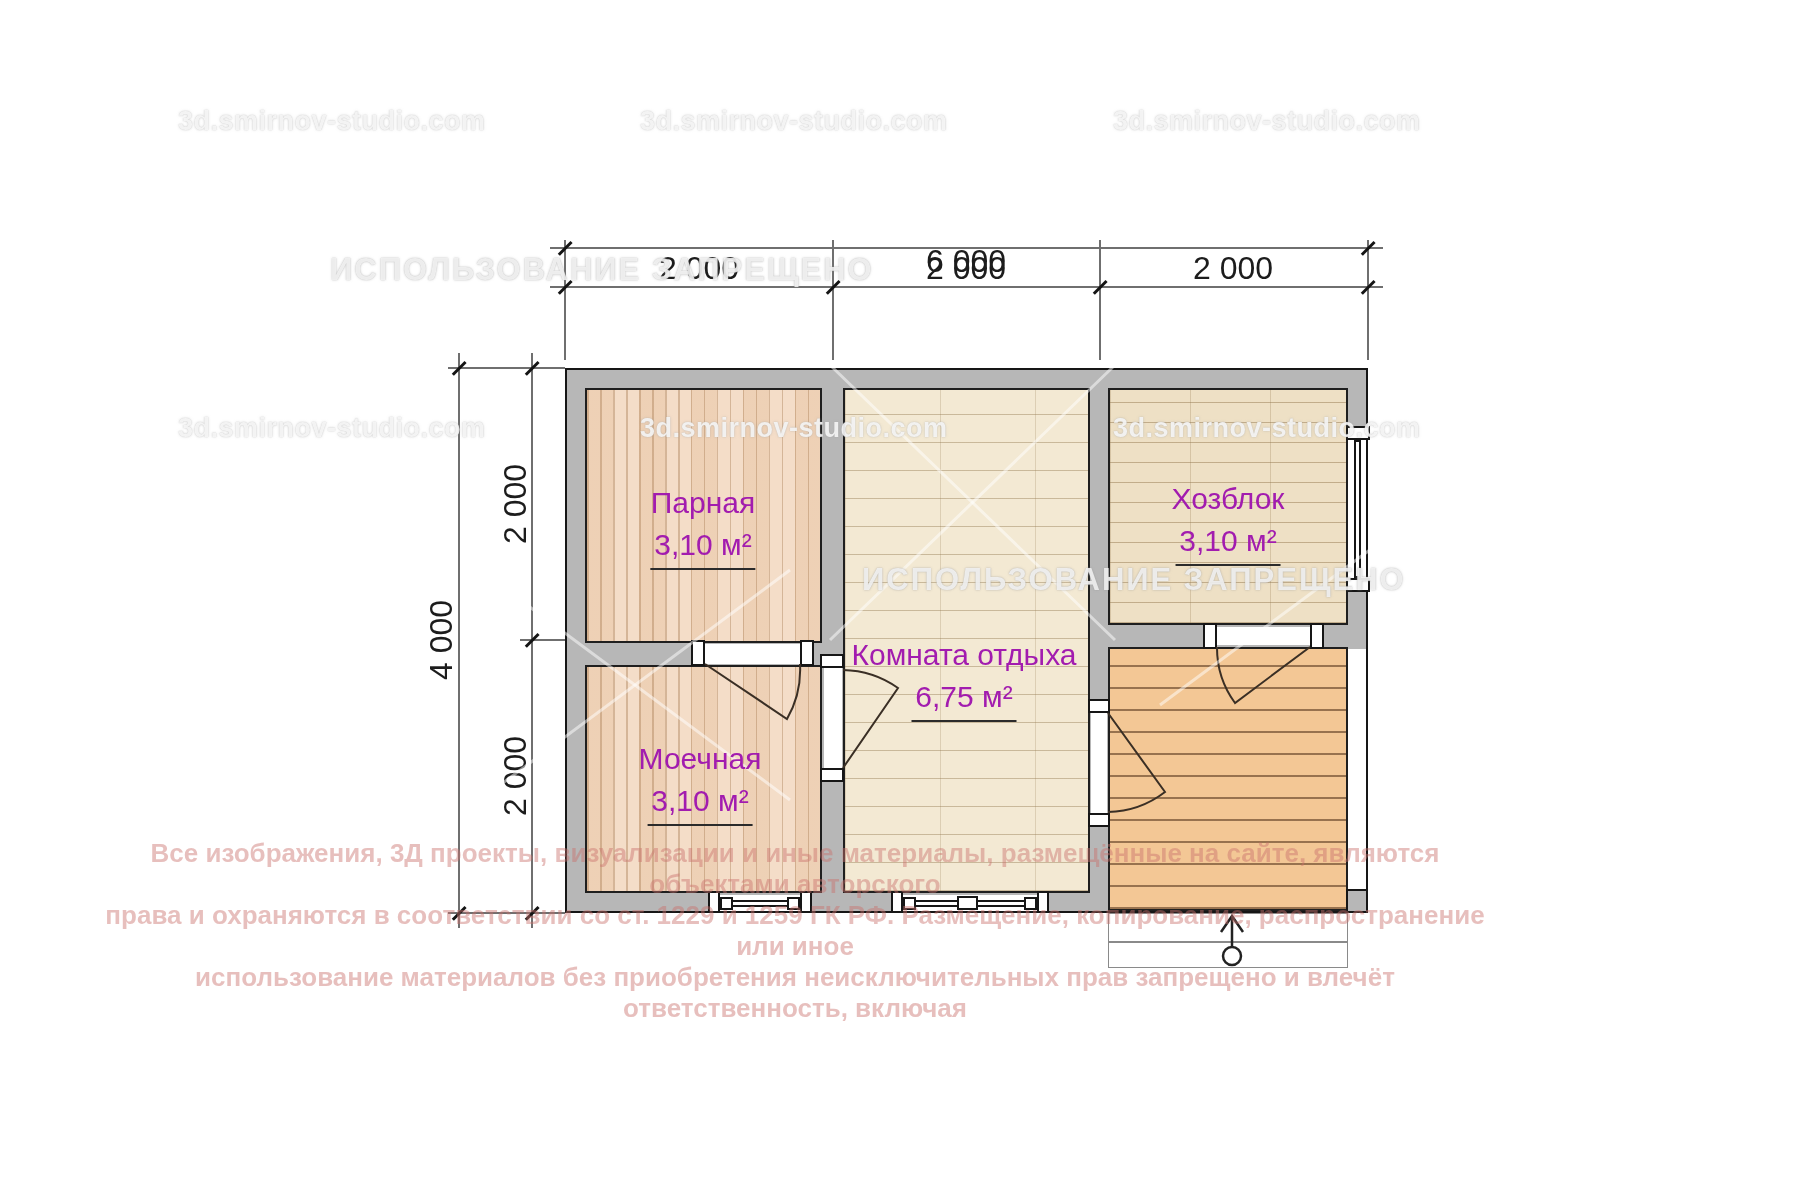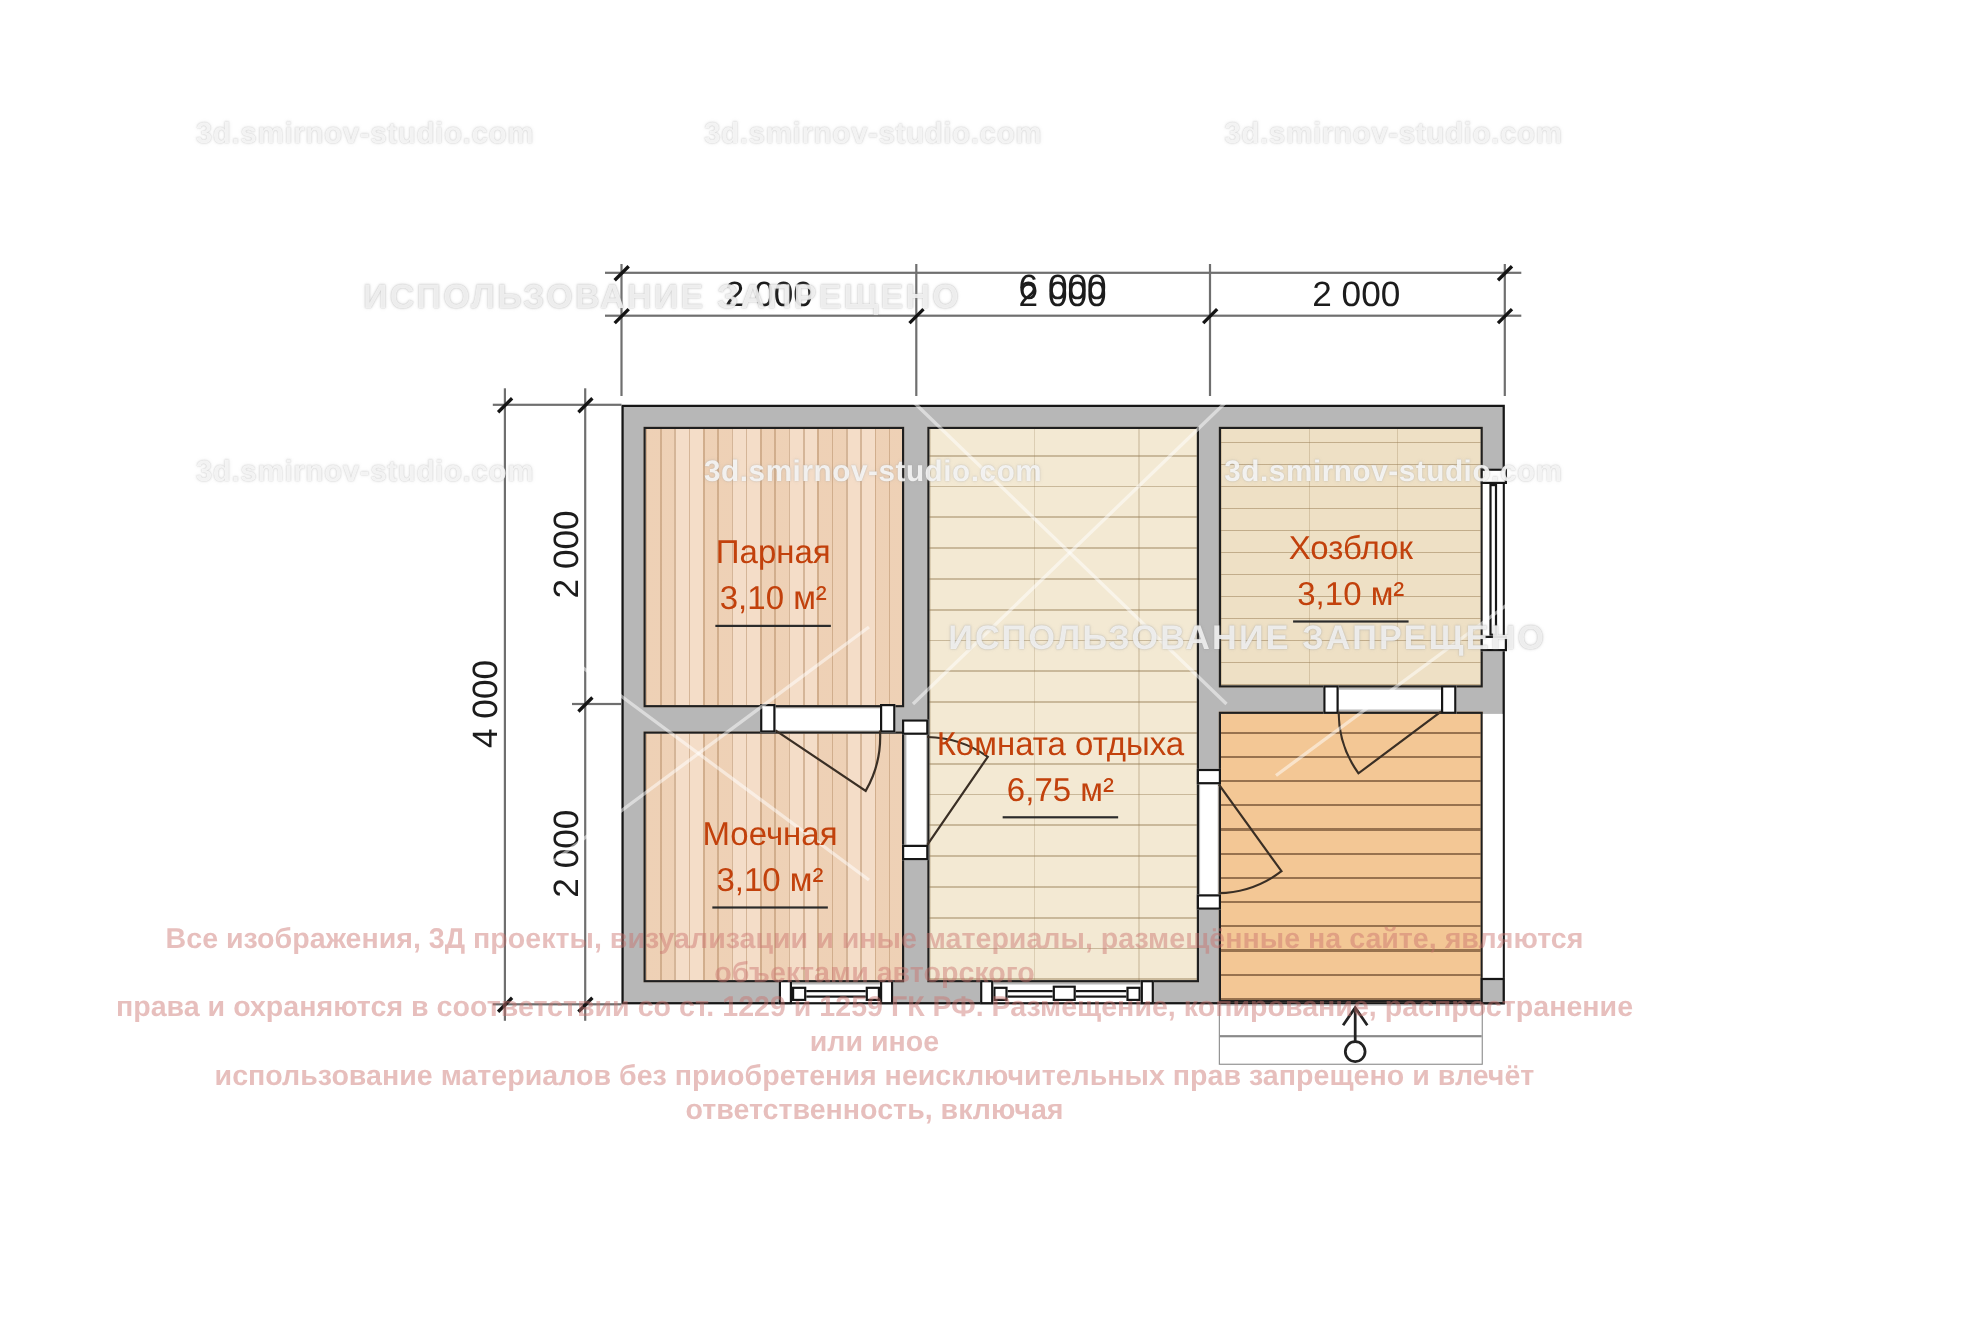--- a/index.html
+++ b/index.html
@@ -55,21 +55,21 @@
   .glz{position:absolute;background:#ffffff;border:2px solid #161616;
        box-sizing:border-box;z-index:4;}
   .column{position:absolute;background:#b7b7b7;border:2px solid #161616;
           box-sizing:border-box;z-index:4;}
   .steps{position:absolute;left:1108px;top:913px;width:240px;height:55px;
          background:#ffffff;border:1.5px solid #8a8a8a;box-sizing:border-box;z-index:2;}
   .steps .tread{position:absolute;left:0;top:27px;width:100%;height:1.5px;background:#8a8a8a;}
 
   
   .room-label{position:absolute;z-index:30;text-align:center;transform:translate(-50%,-50%);
-              color:#c2410c;white-space:nowrap;}
+              color:#a21caf;white-space:nowrap;}
   .room-label .rname{font-size:30px;display:block;}
   .room-label .rarea{font-size:30px;display:inline-block;margin-top:8px;
                      border-bottom:2.5px solid #2b2b2b;padding:0 4px 6px 4px;}
 
   svg.overlay{position:absolute;left:0;top:0;z-index:25;}
 </style>
 </head>
 <body>
 
 <div class="stage">
@@ -184,21 +184,21 @@
   </svg>
 
   <div class="room-label" style="left:703px;top:528px;">
     <span class="rname">Парная</span>
     <span class="rarea">3,10 м²</span>
   </div>
   <div class="room-label" style="left:700px;top:784px;">
     <span class="rname">Моечная</span>
     <span class="rarea">3,10 м²</span>
   </div>
-  <div class="room-label" style="left:964px;top:702px;">
+  <div class="room-label" style="left:964px;top:680px;">
     <span class="rname">Комната отдыха</span>
     <span class="rarea">6,75 м²</span>
   </div>
   <div class="room-label" style="left:1228px;top:524px;">
     <span class="rname">Хозблок</span>
     <span class="rarea">3,10 м²</span>
   </div>
 
   <div class="copyright">
     <div>Все изображения, 3Д проекты, визуализации и иные материалы, размещённые на сайте, являются объектами авторского</div>

